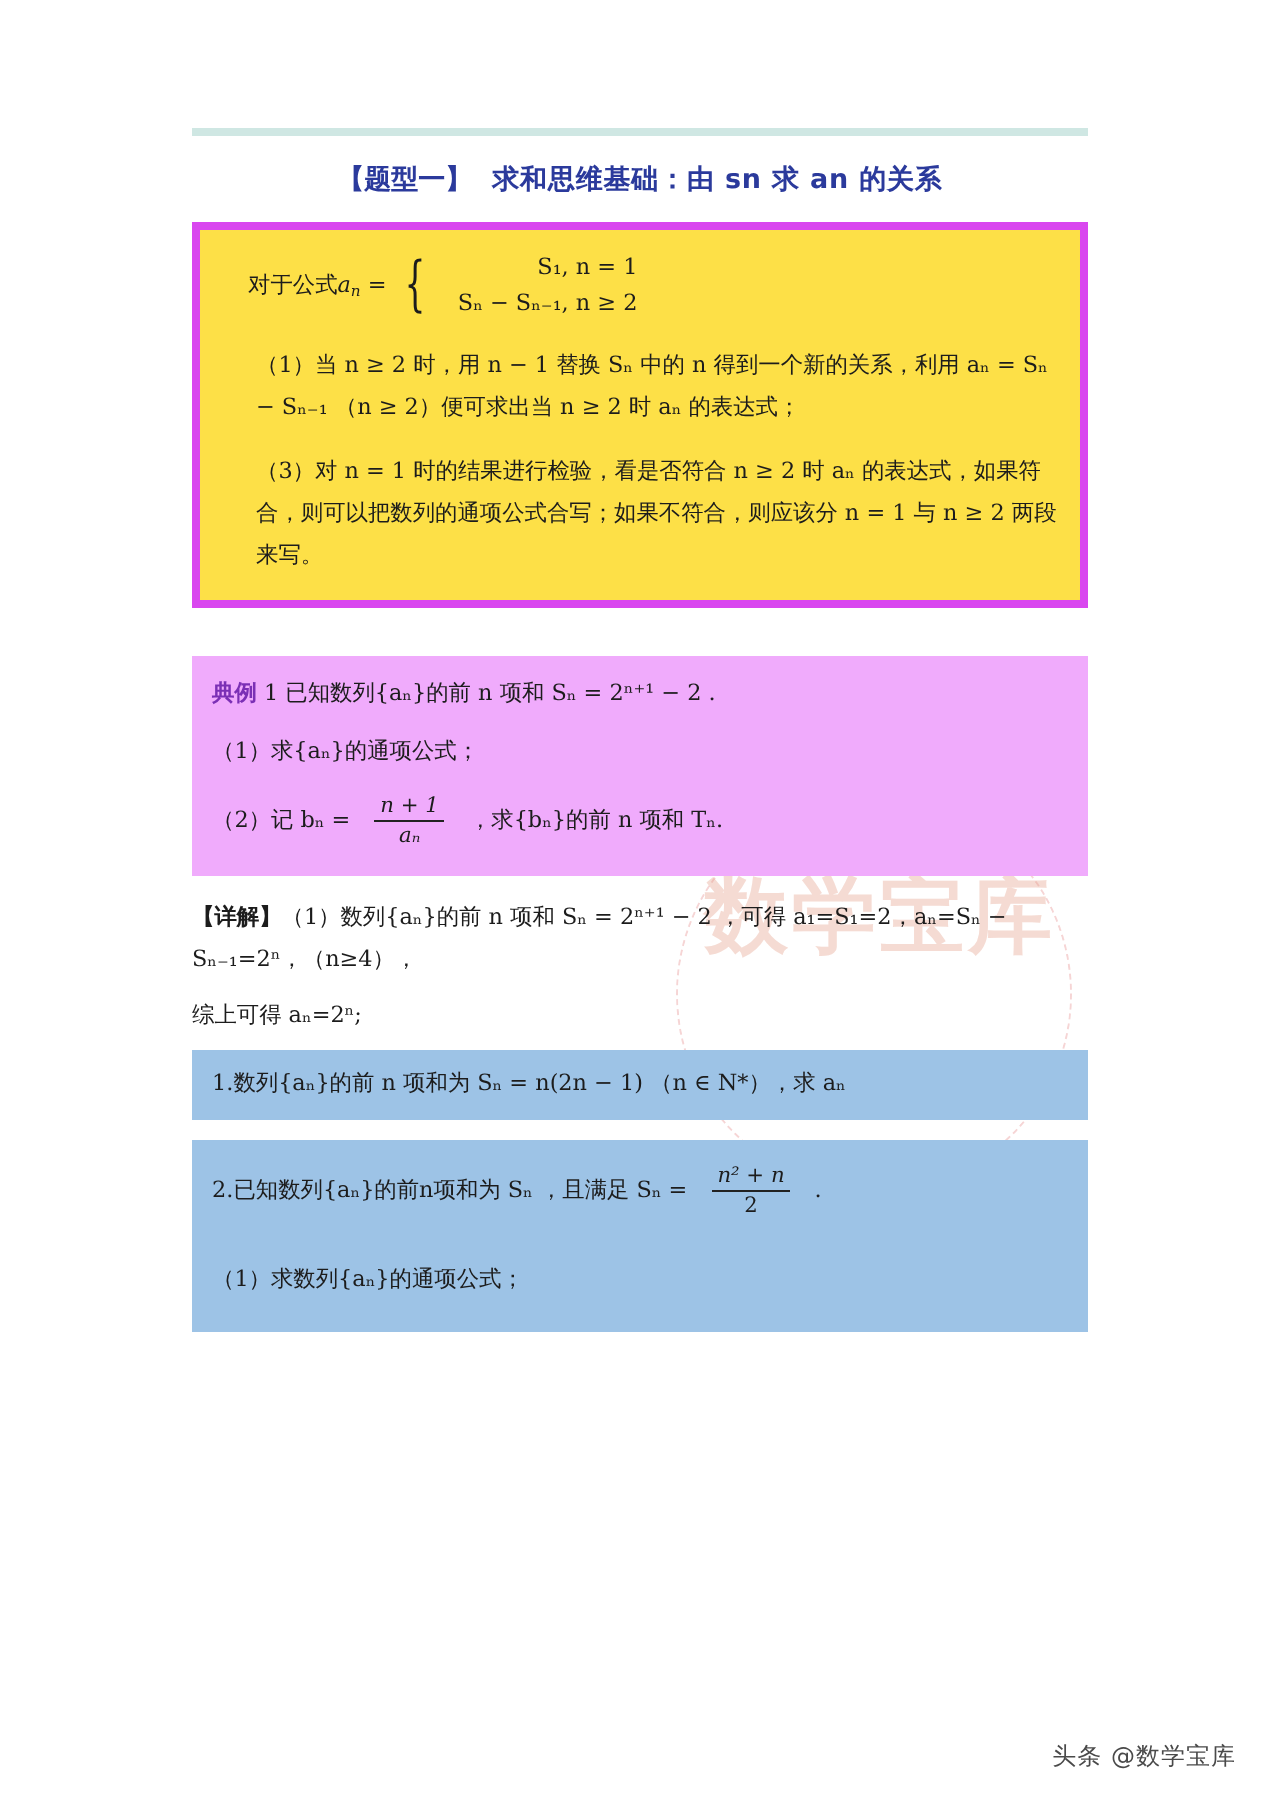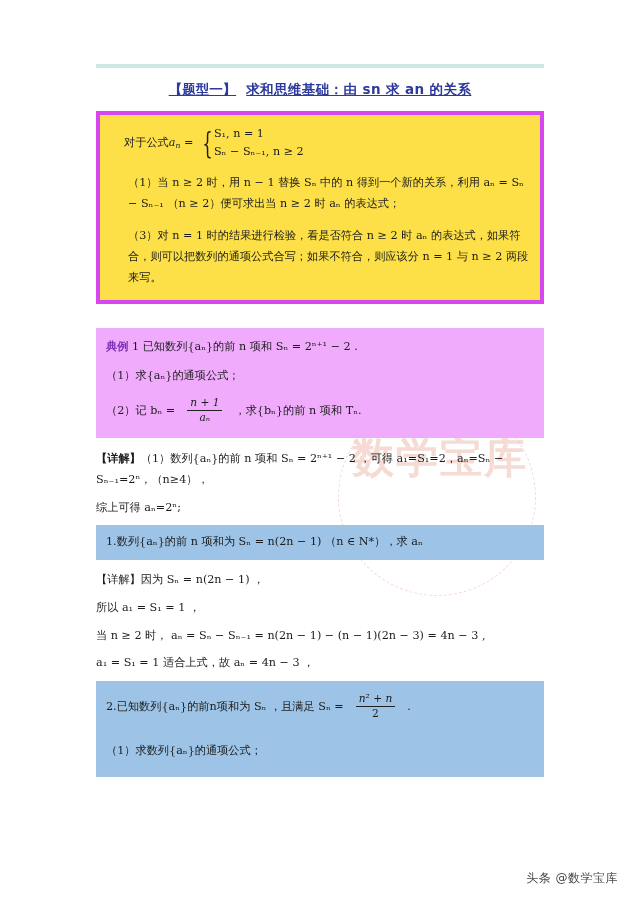--- a/index.html
+++ b/index.html
@@ -39,21 +39,20 @@
   }
   .section-title {
     text-align: center;
     color: #2b3a9c;
     font-size: 13.5px;
     font-weight: bold;
     letter-spacing: 0.4px;
     margin-bottom: 12px;
     white-space: nowrap;
     font-family: "DejaVu Sans", "Liberation Sans", sans-serif;
-    text-decoration: underline;
   }
   .title-tag { letter-spacing: 0px; }
   .title-body { margin-left: 10px; }
 
   
   .mtext {
     font-size: 11.2px;
     color: #1c1c1c;
     line-height: 1.85;
   }
@@ -80,23 +79,24 @@
   .brace {
     font-size: 30px;
     line-height: 0.82;
     font-weight: 300;
     transform: scaleX(0.55);
     margin: 0 -3px 0 1px;
     font-family: "DejaVu Serif","Liberation Serif",serif;
   }
   .cases {
     display: inline-block;
-    text-align: left;
+    text-align: right;
     line-height: 1.6;
     font-size: 11.2px;
+    margin-left: 15px;
   }
 
   
   .example-box {
     background: #f0abfc;
     padding: 9px 10px 14px 10px;
     margin-bottom: 10px;
     position: relative;
     overflow: hidden;
   }
@@ -221,26 +221,20 @@
       </div>
       <div class="mtext sol-tight">综上可得 aₙ=2ⁿ;</div>
     </div>
 
     <div class="blue-box">
       <div class="mtext blue-line">
         <span>1.</span><span>数列{aₙ}的前 n 项和为 Sₙ = n(2n − 1) （n ∈ N*），求 aₙ</span>
       </div>
     </div>
 
-    <div class="solution">
-      <div class="mtext sol-line">【详解】因为 Sₙ = n(2n − 1) ，</div>
-      <div class="mtext sol-line">所以 a₁ = S₁ = 1 ，</div>
-      <div class="mtext sol-line">当 n ≥ 2 时， aₙ = Sₙ − Sₙ₋₁ = n(2n − 1) − (n − 1)(2n − 3) = 4n − 3 ,</div>
-      <div class="mtext sol-line">a₁ = S₁ = 1 适合上式，故 aₙ = 4n − 3 ，</div>
-    </div>
 
     <div class="blue-box tall">
       <div class="mtext blue-line">
         <span>2.</span><span>已知数列{aₙ}的前n项和为 Sₙ ，且满足 Sₙ =</span><span class="frac"><span class="num ital">n² + n</span><span class="den upr">2</span></span><span>.</span>
       </div>
       <div class="mtext blue-line2">（1）求数列{aₙ}的通项公式；</div>
     </div>
 
   </div>
 

